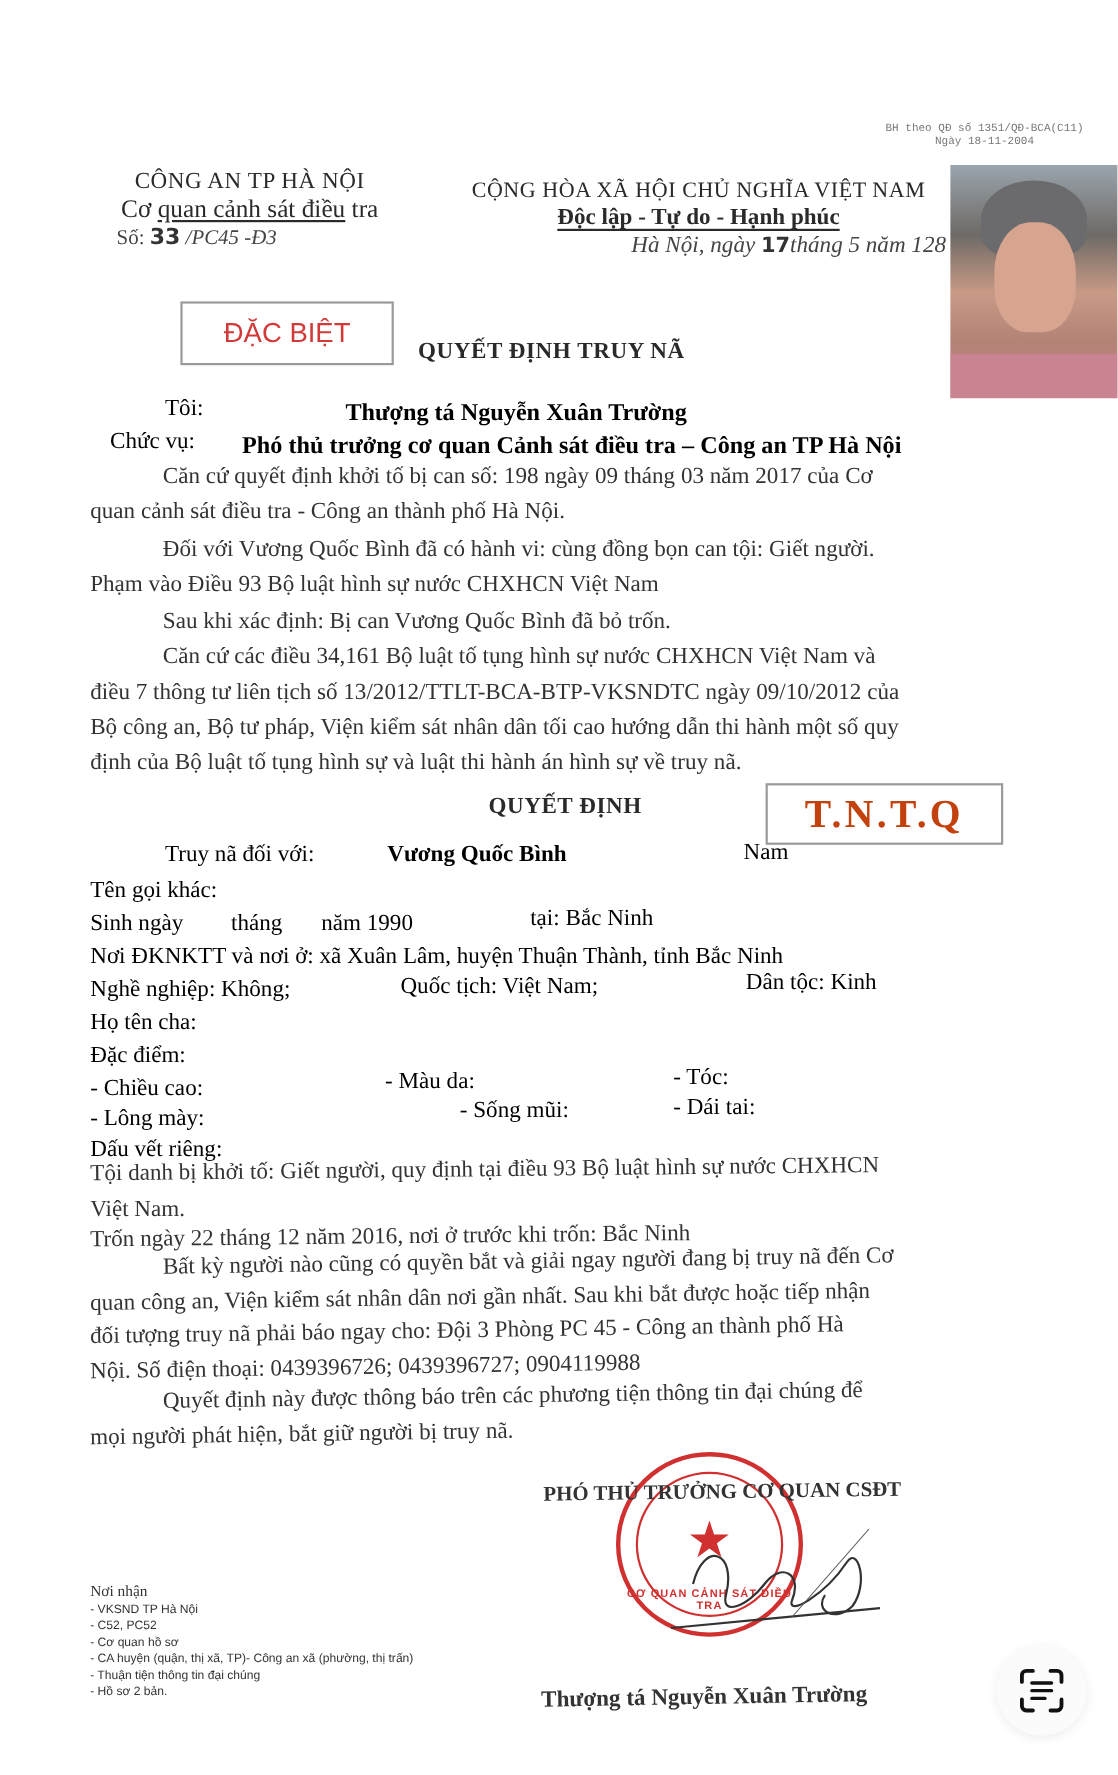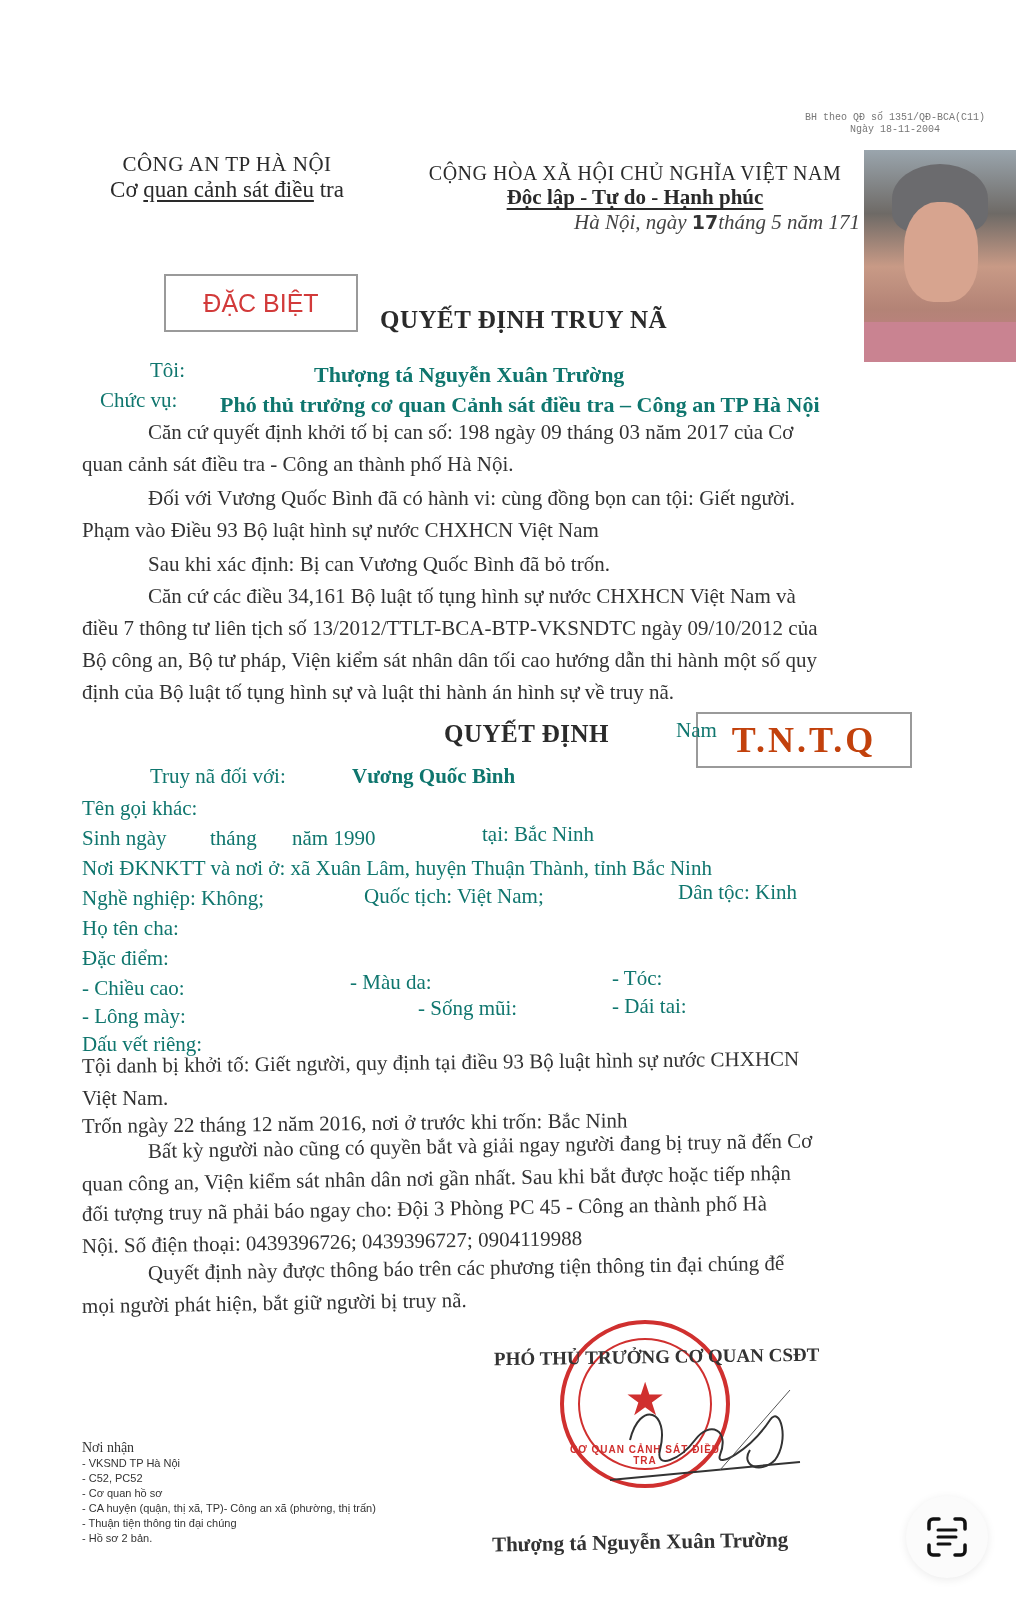--- a/index.html
+++ b/index.html
@@ -24,22 +24,22 @@
     background:linear-gradient(180deg,#9aa5ad 0%,#6e6a66 30%,#c89a86 55%,#b38376 75%,#c77f8a 100%);
     overflow:hidden;
   }
   .photo .hair { position:absolute; left:28px; top:14px; width:96px; height:70px; background:#6b6b6e; border-radius:50% 50% 30% 30%; }
   .photo .face { position:absolute; left:40px; top:52px; width:74px; height:100px; background:#d7a48f; border-radius:45% 45% 40% 40%; }
   .photo .shirt { position:absolute; left:0; bottom:0; width:152px; height:40px; background:#c98391; }
   .stamp-box {
     position:absolute; border:2px solid #9a9a9a; color:#d23a3a;
     display:flex; align-items:center; justify-content:center;
   }
-  .title { font-size:25px; font-weight:bold; letter-spacing:0.5px; }
-  .body-text { font-size:21px; color:#0f766e; }
+  .title { font-size:21px; font-weight:bold; letter-spacing:0.5px; }
+  .body-text { font-size:21px; color:#000000; }
   .bold { font-weight:bold; }
   .line { position:absolute; left:82px; width:880px; font-size:21px; color:#333; white-space:nowrap; }
   .recips { font-family:"Liberation Sans", sans-serif; color:#333; }
   .recips .rt { font-size:14px; font-family:"Liberation Serif", serif; }
   .recips .ri { font-size:11px; line-height:15px; }
   .seal {
     position:absolute; left:560px; top:1320px; width:170px; height:168px; border-radius:50%;
     border:4px solid #d0302f; box-sizing:border-box;
   }
   .seal::before {
@@ -58,26 +58,31 @@
 <body>
 
 <div class="abs small-form" style="left:800px; top:112px; width:190px;">
   <div>BH theo QĐ số 1351/QĐ-BCA(C11)</div>
   <div>Ngày 18-11-2004</div>
 </div>
 
 <div class="abs h-left" style="left:82px; top:152px; width:290px;">
   <div class="org">CÔNG AN TP HÀ NỘI</div>
   <div class="agency"><span>Cơ </span><span class="u">quan cảnh sát điều</span><span> tra</span></div>
+  <div style="font-size:19px; color:#444; text-align:left; padding-left:24px;">
+    <span>Số:</span>
+    <span class="hand" style="font-size:20px;">33</span>
+    <span style="font-style:italic;">/PC45 -Đ3</span>
+  </div>
 </div>
 
 <div class="abs h-right" style="left:410px; top:162px; width:450px;">
   <div class="nation">CỘNG HÒA XÃ HỘI CHỦ NGHĨA VIỆT NAM</div>
   <div class="motto">Độc lập - Tự do - Hạnh phúc</div>
-  <div class="date" style="text-align:right; padding-right:0;"><span>Hà Nội, ngày </span><span class="hand" style="font-size:19px;margin-top:16px;">17</span><span>tháng 5 năm 171</span></div>
+  <div class="date" style="text-align:right; padding-right:0;"><span>Hà Nội, ngày </span><span class="hand" style="font-size:19px;margin-top:16px;">17</span><span>tháng 5 năm 128</span></div>
 </div>
 
 <div class="photo">
   <div class="shirt"></div>
   <div class="hair"></div>
   <div class="face"></div>
 </div>
 
 <div class="stamp-box" style="left:164px; top:274px; width:190px; height:54px; font-family:'Liberation Sans', sans-serif; font-size:25px;">
   <span>ĐẶC BIỆT</span>
@@ -100,21 +105,21 @@
 <div class="line" style="top:648px;">Bộ công an, Bộ tư pháp, Viện kiểm sát nhân dân tối cao hướng dẫn thi hành một số quy</div>
 <div class="line" style="top:680px;">định của Bộ luật tố tụng hình sự và luật thi hành án hình sự về truy nã.</div>
 
 <div class="abs title" style="left:444px; top:720px;">QUYẾT ĐỊNH</div>
 <div class="stamp-box" style="left:696px; top:712px; width:212px; height:52px; font-family:'Liberation Serif', serif; font-size:36px; font-weight:bold; letter-spacing:3px; color:#c2410c;">
   <span>T.N.T.Q</span>
 </div>
 
 <div class="abs body-text" style="left:150px; top:764px;">Truy nã đối với:</div>
 <div class="abs body-text bold" style="left:352px; top:764px;">Vương Quốc Bình</div>
-<div class="abs body-text" style="left:676px; top:718px;text-align:right;">Nam</div>
+<div class="abs body-text" style="left:676px; top:762px;text-align:right;">Nam</div>
 
 <div class="abs body-text" style="left:82px; top:796px;">Tên gọi khác:</div>
 
 <div class="abs body-text" style="left:82px; top:826px;">Sinh ngày</div>
 <div class="abs body-text" style="left:210px; top:826px;">tháng</div>
 <div class="abs body-text" style="left:292px; top:826px;">năm 1990</div>
 <div class="abs body-text" style="left:482px; top:822px;">tại: Bắc Ninh</div>
 
 <div class="abs body-text" style="left:82px; top:856px;">Nơi ĐKNKTT và nơi ở: xã Xuân Lâm, huyện Thuận Thành, tỉnh Bắc Ninh</div>
 

